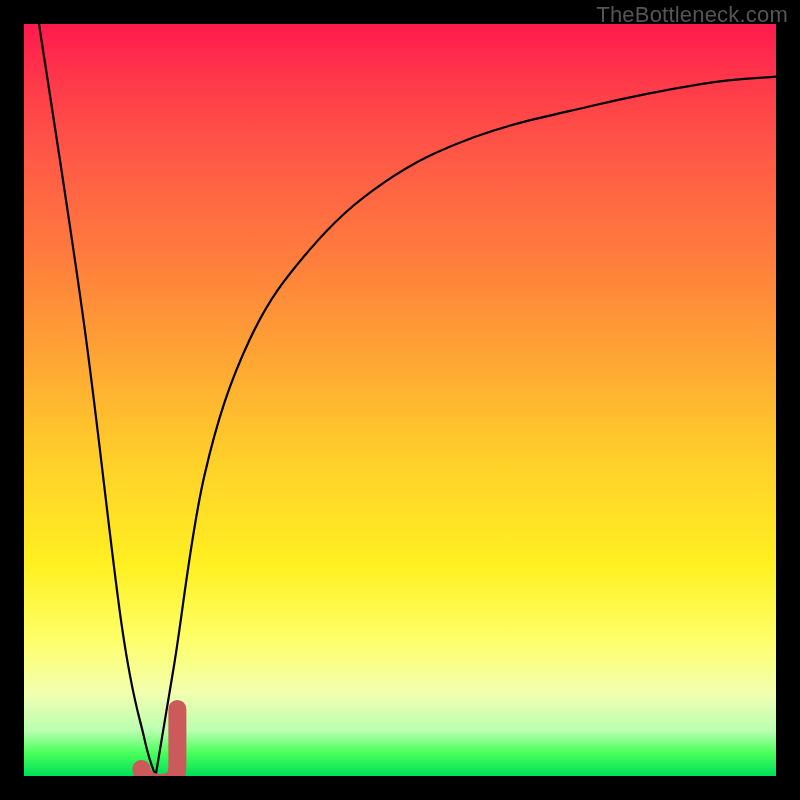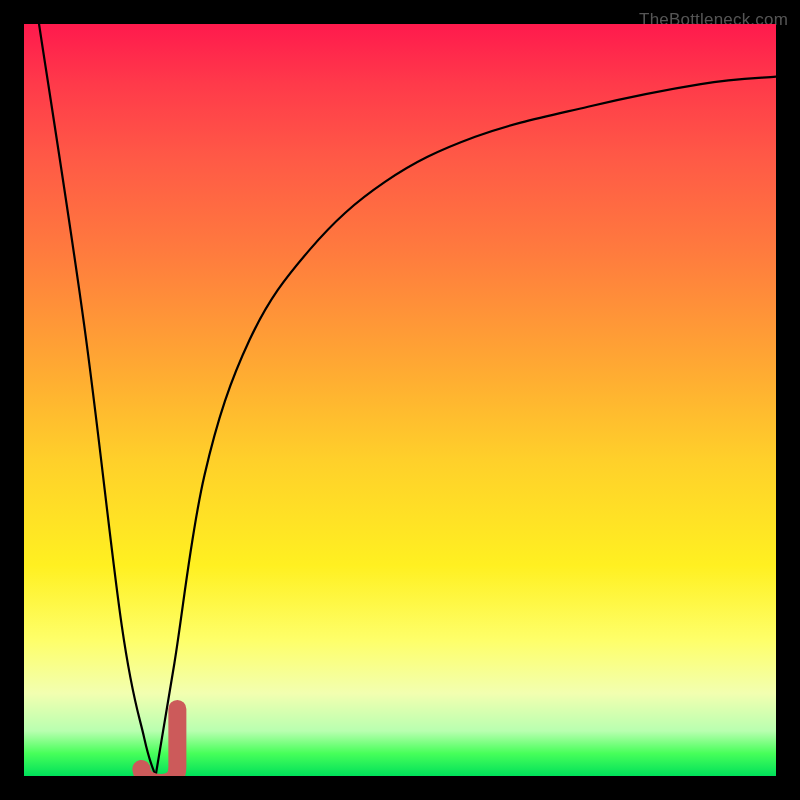--- a/index.html
+++ b/index.html
@@ -47,24 +47,23 @@
     top: 0;
     left: 0;
     width: 752px;
     height: 752px;
   }
   .watermark {
     position: absolute;
     top: 2px;
     right: 12px;
     color: #555;
-    font-size: 17px;
+    font-size: 22px;
     font-weight: 500;
     letter-spacing: 0.2px;
-    margin-top: 8px;
   }
 </style>
 </head>
 <body>
 
 <div class="frame">
   <div class="watermark">TheBottleneck.com</div>
   <div class="plot">
     <svg id="chart-svg" viewBox="0 0 752 752" preserveAspectRatio="none">
       <path id="series-left" fill="none" stroke="#000" stroke-width="2.2" stroke-linecap="round" d="M 15.040000000000001 0 C 23.1616 54.144 45.2704 192.512 60.160000000000004 300.8 C 75.0496 409.088 86.9312 527.152 97.76 601.6 C 108.5888 676.048 114.2288 687.328 120.32000000000001 714.4 C 126.41120000000001 741.472 129.5696 745.232 131.6 752"></path>

